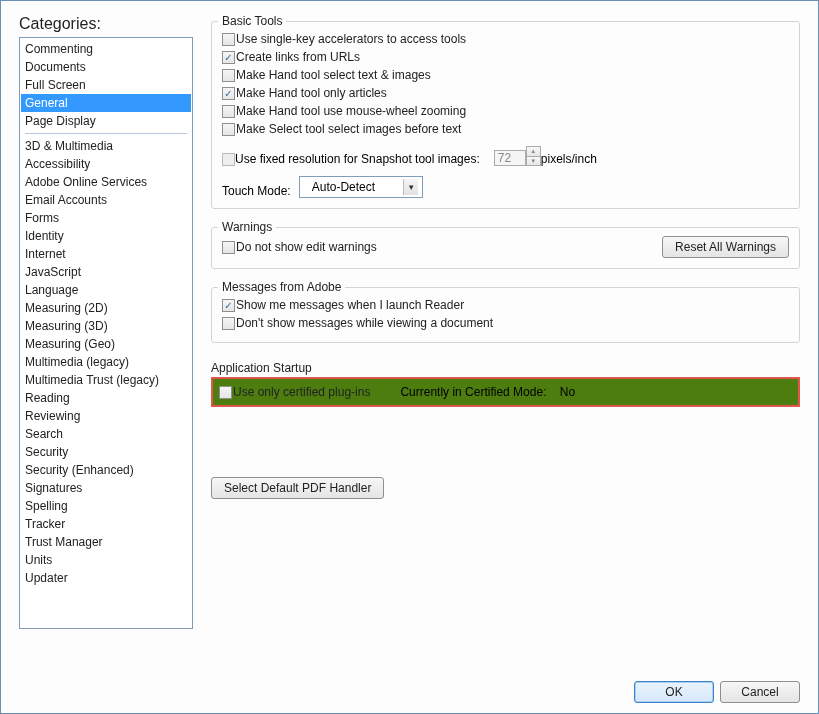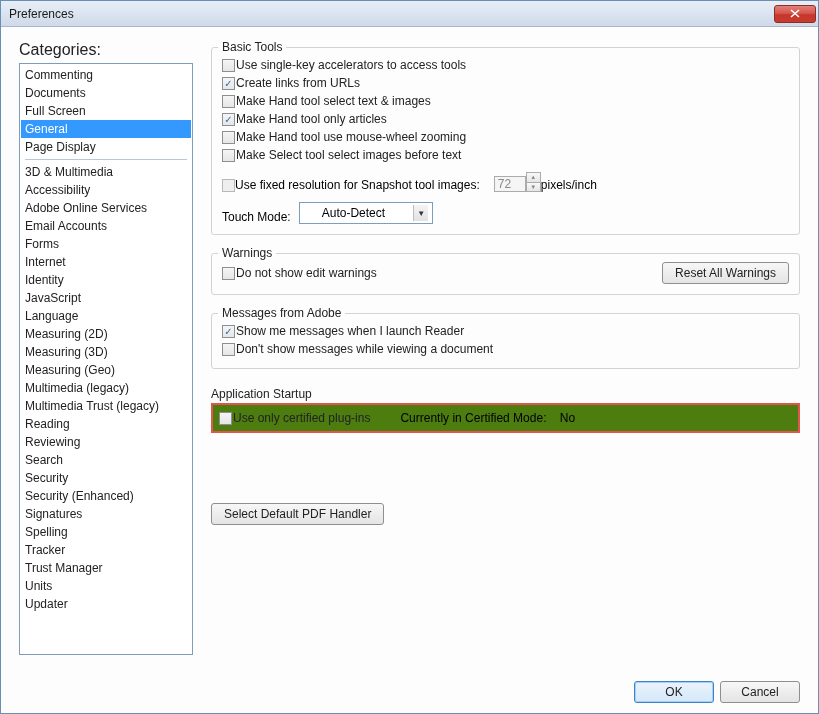--- a/index.html
+++ b/index.html
@@ -165,21 +165,21 @@
     align-items: flex-end;
     gap: 8px;
     margin-top: 10px;
   }
   .combo {
     height: 22px;
     border: 1px solid #7f9db9;
     background: #fff;
     display: flex;
     align-items: center;
-    padding: 0 4px 0 22px;
+    padding: 0 4px 0 12px;
     gap: 28px;
     font-size: 12px;
     cursor: pointer;
   }
   .combo .arrow {
     width: 15px;
     height: 16px;
     border-left: 1px solid #bcbcbc;
     background: linear-gradient(to bottom,#f4f4f4,#e2e2e2);
     display:flex;align-items:center;justify-content:center;
@@ -227,46 +227,38 @@
   .footer .btn.primary {
     border: 1px solid #3c82c9;
     box-shadow: inset 0 0 0 1px #a8d0f5;
     background: linear-gradient(to bottom,#eaf3fb,#d5e8fa);
   }
 </style>
 </head>
 <body>
 
 <div class="window">
-  <div class="titlebar">
-    <span class="titlebar-title">Preferences</span>
-    <div class="close-btn">
-      <svg width="10" height="9" viewBox="0 0 10 9">
-          <path d="M1 1 L9 8 M9 1 L1 8" stroke="#fff" stroke-width="1.6"></path>
-        </svg>
-    </div>
-  </div>
 
   <div class="content">
     <div class="left-col">
       <div class="cat-label">Categories:</div>
       <div class="cat-list" id="cat-list">
           <div class="cat-item">Commenting</div>
           <div class="cat-item">Documents</div>
           <div class="cat-item">Full Screen</div>
           <div class="cat-item selected">General</div>
           <div class="cat-item">Page Display</div>
           <div class="cat-sep"></div>
           <div class="cat-item">3D &amp; Multimedia</div>
           <div class="cat-item">Accessibility</div>
           <div class="cat-item">Adobe Online Services</div>
           <div class="cat-item">Email Accounts</div>
           <div class="cat-item">Forms</div>
+          <div class="cat-item">Identity</div>
           <div class="cat-item">Internet</div>
-          <div class="cat-item">Identity</div>
           <div class="cat-item">JavaScript</div>
           <div class="cat-item">Language</div>
           <div class="cat-item">Measuring (2D)</div>
           <div class="cat-item">Measuring (3D)</div>
           <div class="cat-item">Measuring (Geo)</div>
           <div class="cat-item">Multimedia (legacy)</div>
           <div class="cat-item">Multimedia Trust (legacy)</div>
           <div class="cat-item">Reading</div>
           <div class="cat-item">Reviewing</div>
           <div class="cat-item">Search</div>

